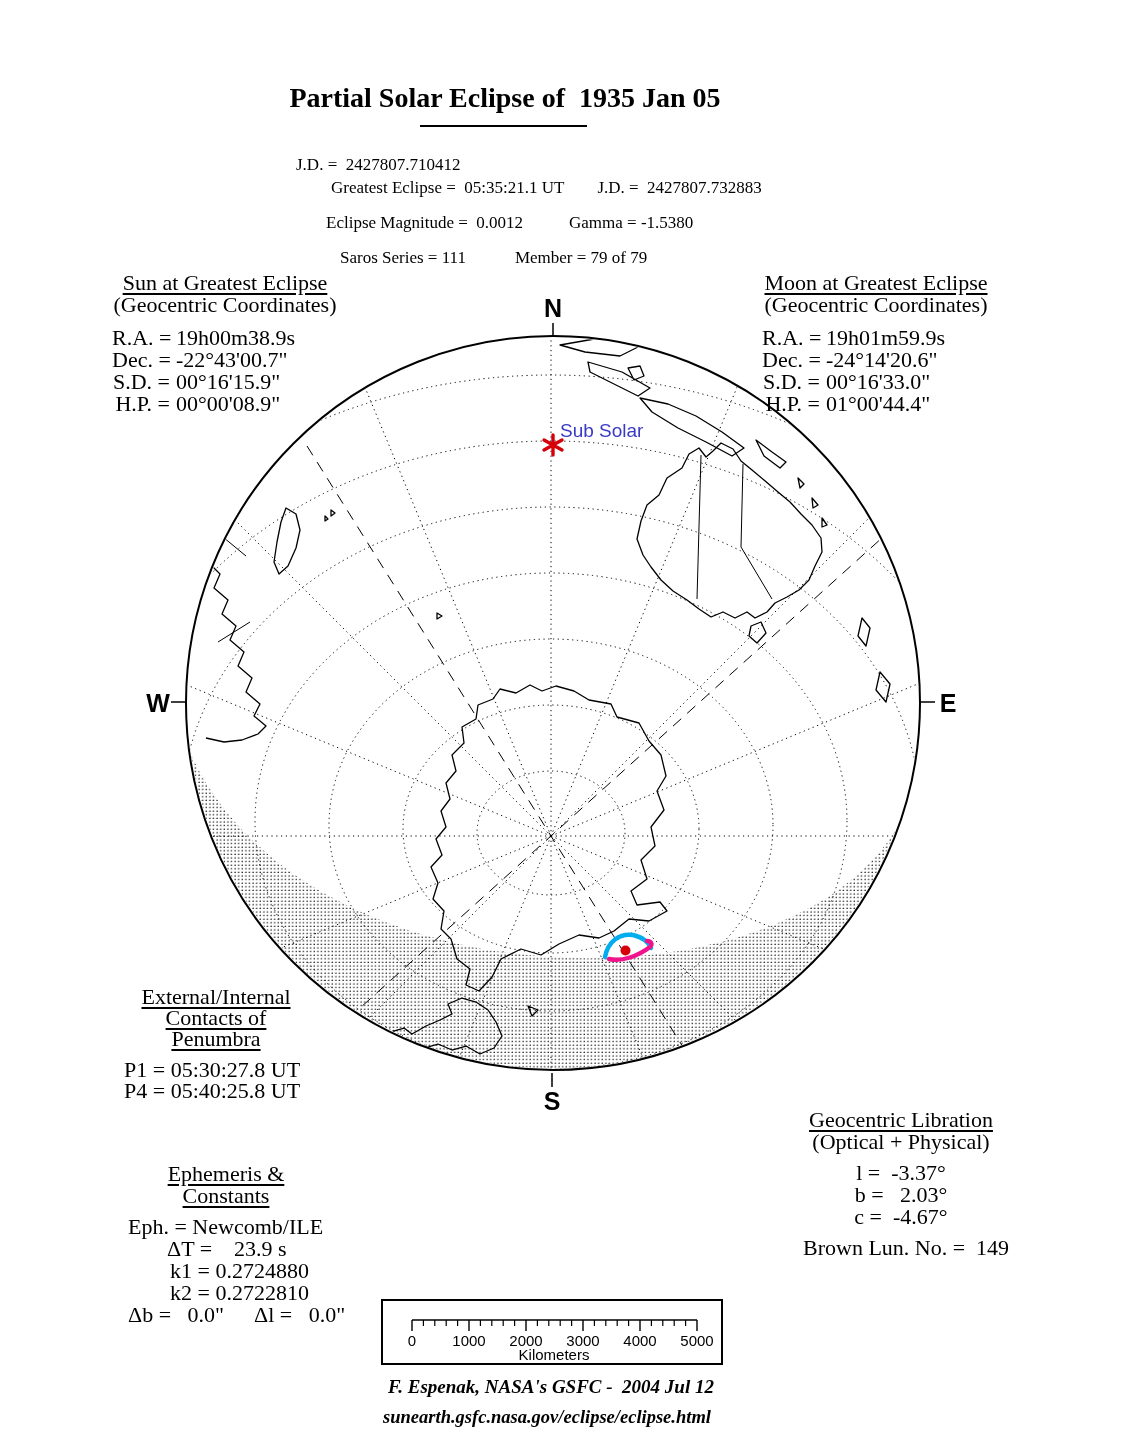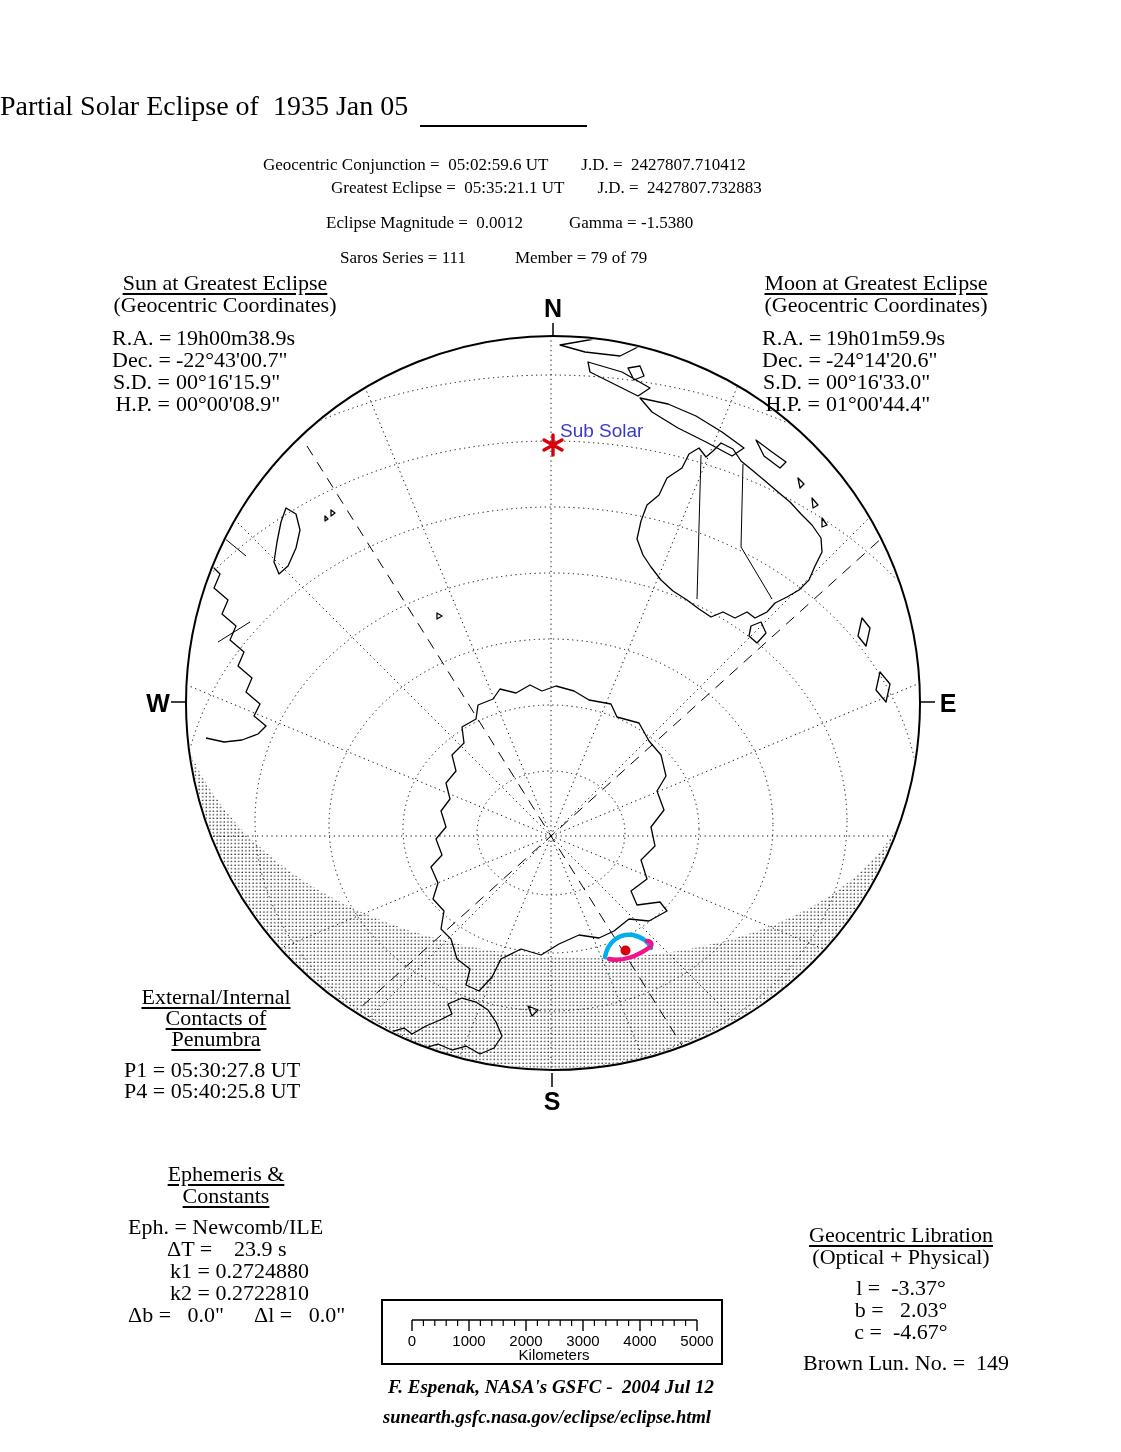--- a/index.html
+++ b/index.html
@@ -12,27 +12,26 @@
   .f17{font-size:17px;line-height:23px;}
   .blk{font-size:22px;line-height:22px;}
   .row{display:flex;}
   .lbl{width:58px;text-align:right;white-space:pre;}
   .val{margin-left:6px;white-space:pre;}
   svg text{font-family:"Liberation Sans", sans-serif;}
 </style>
 </head>
 <body>
 
-<div class="abs" style="left:0;top:82px;width:1010px;text-align:left;font-size:28px;font-weight:normal;margin-top:8px;">
+<div class="abs" style="left:0;top:82px;width:1010px;text-align:center;font-size:28px;font-weight:bold;">
   <span class="ws">Partial Solar Eclipse of  1935 Jan 05</span>
 </div>
 <div class="abs" style="left:420px;top:125px;width:167px;height:2px;background:#000;"></div>
 
 <div class="abs f17" style="left:263px;top:153px;display:flex;">
-  <span class="ws">Geocentric Conjunction =  05:02:59.6 UT</span>
   <span class="ws" style="margin-left:33px;">J.D. =  2427807.710412</span>
 </div>
 <div class="abs f17" style="left:331px;top:176px;display:flex;">
   <span class="ws">Greatest Eclipse =  05:35:21.1 UT</span>
   <span class="ws" style="margin-left:33px;">J.D. =  2427807.732883</span>
 </div>
 <div class="abs f17" style="left:326px;top:211px;display:flex;">
   <span class="ws">Eclipse Magnitude =  0.0012</span>
   <span class="ws" style="margin-left:46px;">Gamma = -1.5380</span>
 </div>
@@ -214,21 +213,21 @@
   <div style="height:9px;"></div>
   <div class="ws">Eph. = Newcomb/ILE</div>
   <div class="ws" style="padding-left:39px;">ΔT =    23.9 s</div>
   <div class="ws" style="padding-left:42px;">k1 = 0.2724880</div>
   <div class="ws" style="padding-left:42px;">k2 = 0.2722810</div>
   <div>
     <span class="ws">Δb =   0.0"</span><span class="ws" style="margin-left:30px;">Δl =   0.0"</span>
   </div>
 </div>
 
-<div class="abs blk ctr" style="left:803px;top:1224px;width:196px;">
+<div class="abs blk ctr" style="left:803px;top:1109px;width:196px;">
   <div class="u">Geocentric Libration</div>
   <div>(Optical + Physical)</div>
   <div style="height:9px;"></div>
   <div class="ws">l =  -3.37°</div>
   <div class="ws">b =   2.03°</div>
   <div class="ws">c =  -4.67°</div>
   <div style="height:9px;"></div>
   <div class="ws">Brown Lun. No. =  149</div>
 </div>
 

